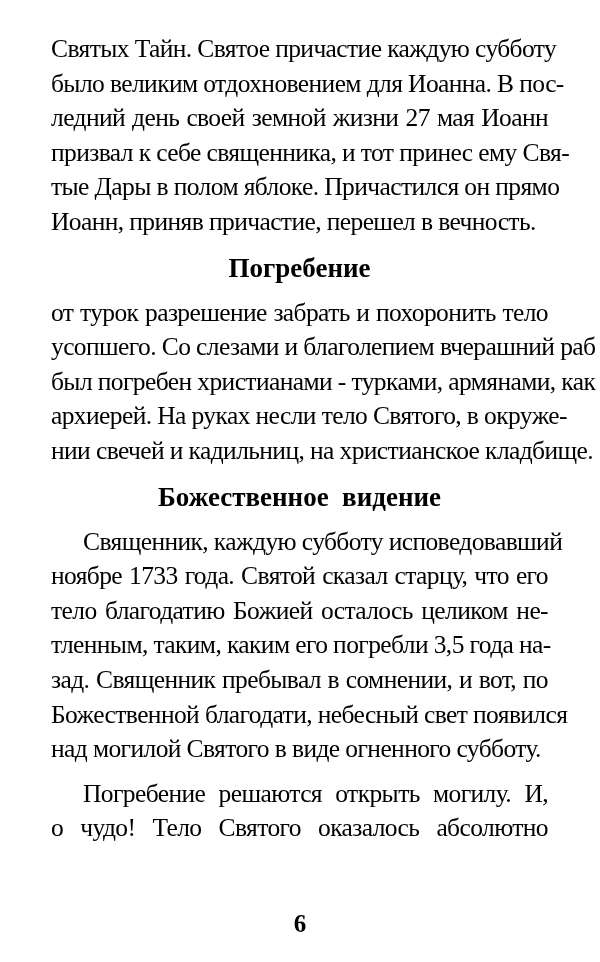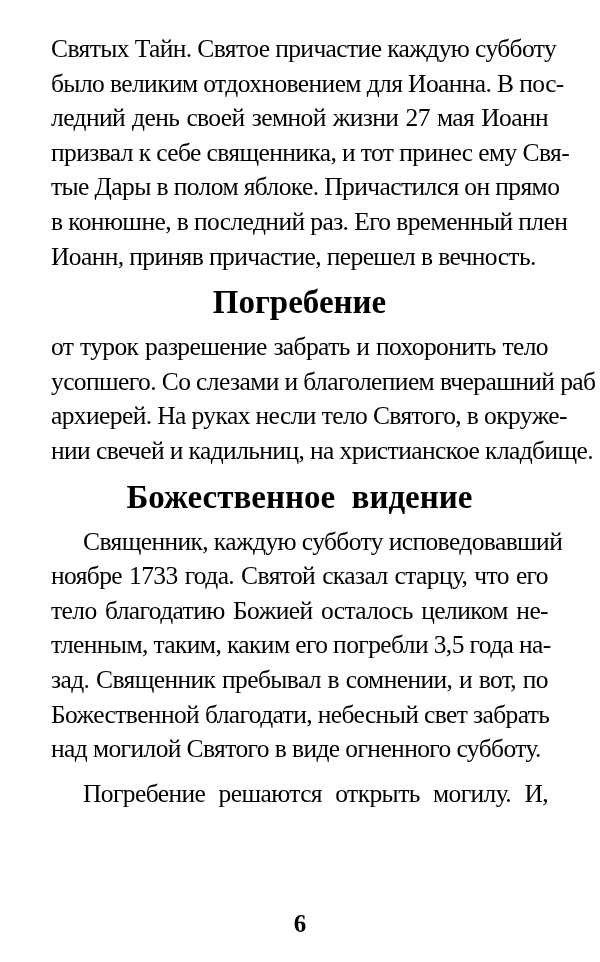--- a/index.html
+++ b/index.html
@@ -11,59 +11,60 @@
     font-size: 25.5px;
     line-height: 34.6px;
     letter-spacing: -0.6px;
   }
   .para { margin: 10px; text-align: justify; }
   .line { display: block; text-align: justify; text-align-last: justify; white-space: nowrap; height: 34.6px; overflow: visible; }
   .line.last { text-align-last: left; }
   .indent { padding-left: 32px; }
   .heading {
     display: block; text-align: center; font-weight: bold;
-    font-size: 33px; height: 36px; line-height: 36px; letter-spacing: 0px;
+    font-size: 27px; height: 36px; line-height: 36px; letter-spacing: 0px;
     margin: 2px 0 2px 0;
   }
   .pagenum {
     position: absolute; left: 0; width: 600px; top: 910px; text-align: center;
     font-family: "Liberation Serif", serif; font-weight: bold; font-size: 25px;
   }
 </style>
 </head>
 <body>
 
 <div class="page">
 
   <div class="para">
     <span class="line">Святых Тайн. Святое причастие каждую субботу</span>
     <span class="line">было великим отдохновением для Иоанна. В пос-</span>
     <span class="line">ледний день своей земной жизни 27 мая Иоанн</span>
     <span class="line">призвал к себе священника, и тот принес ему Свя-</span>
     <span class="line">тые Дары в полом яблоке. Причастился он прямо</span>
-    <span class="line">в конюшне, в последний раз. Его временный плен</span>
     <span class="line last">Иоанн, приняв причастие, перешел в вечность.</span>
   </div>
 
   <h2 class="heading">Погребение</h2>
   <div class="para">
     <span class="line">от турок разрешение забрать и похоронить тело</span>
     <span class="line">усопшего. Со слезами и благолепием вчерашний раб</span>
+    <span class="line">был погребен христианами - турками, армянами, как</span>
     <span class="line">архиерей. На руках несли тело Святого, в окруже-</span>
     <span class="line last">нии свечей и кадильниц, на христианское кладбище.</span>
   </div>
 
   <h2 class="heading" style="white-space:pre;">Божественное  видение</h2>
   <div class="para">
     <span class="line indent">Священник, каждую субботу исповедовавший</span>
     <span class="line">ноябре 1733 года. Святой сказал старцу, что его</span>
     <span class="line">тело благодатию Божией осталось целиком не-</span>
     <span class="line">тленным, таким, каким его погребли 3,5 года на-</span>
     <span class="line">зад. Священник пребывал в сомнении, и вот, по</span>
-    <span class="line">Божественной благодати, небесный свет забрать</span>
+    <span class="line">Божественной благодати, небесный свет появился</span>
     <span class="line last">над могилой Святого в виде огненного субботу.</span>
   </div>
   <div class="para">
     <span class="line indent">Погребение решаются открыть могилу. И,</span>
+    <span class="line">о чудо! Тело Святого оказалось абсолютно</span>
   </div>
 </div>
 
 <div class="pagenum">6</div>
 
 </body></html>

